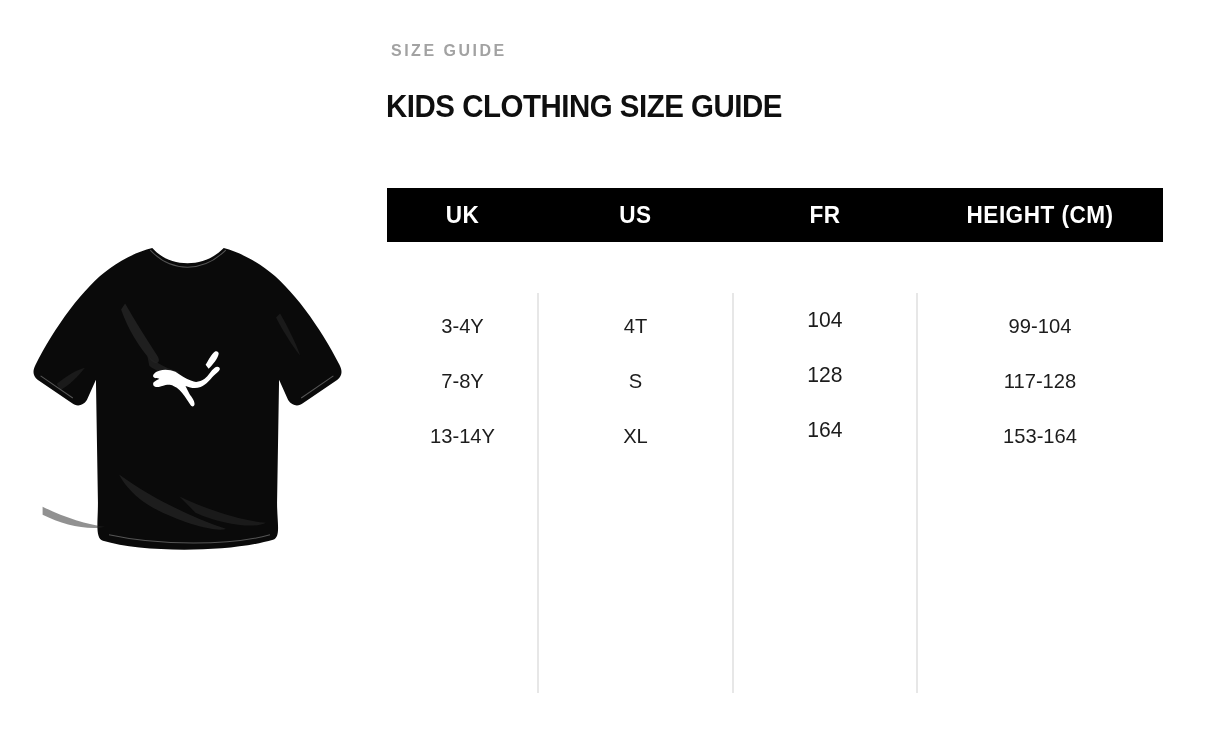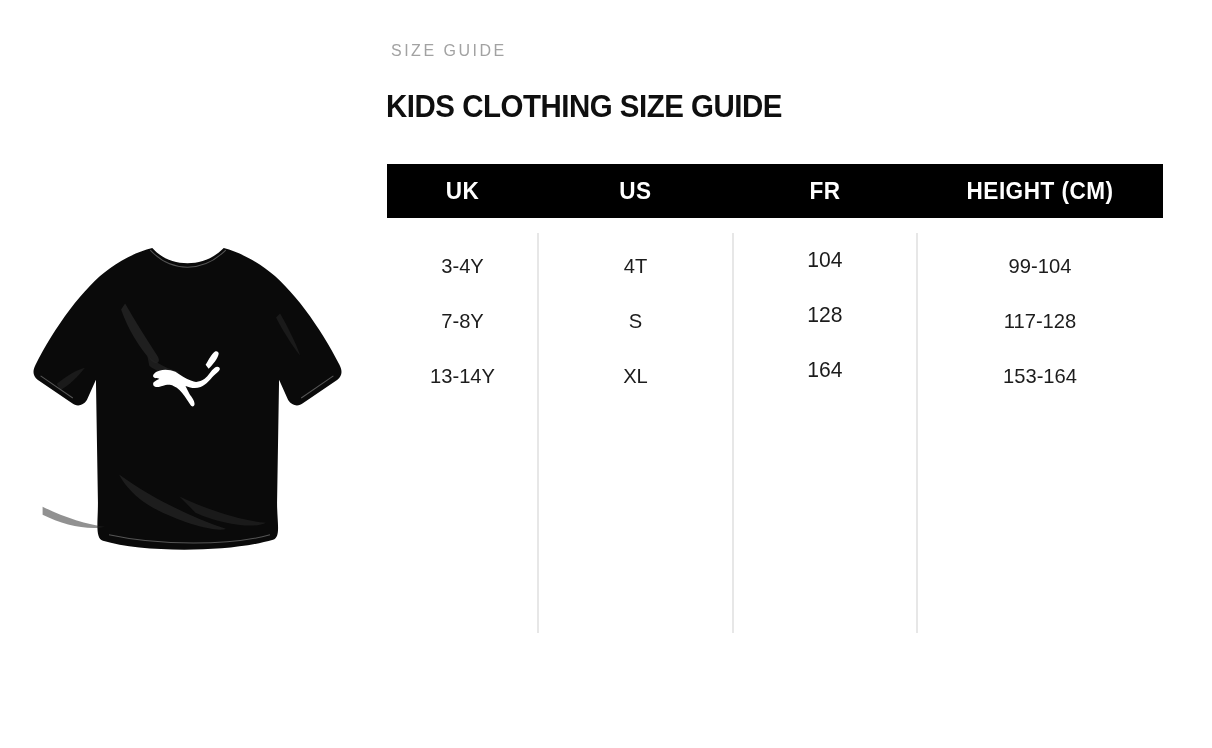--- a/index.html
+++ b/index.html
@@ -11,44 +11,44 @@
 
   
   .tshirt-wrap {
     position:absolute; left:28px; top:243px; width:318px; height:322px;
   }
   .tshirt-wrap svg { display:block; width:100%; height:100%; }
 
   
   .eyebrow {
     position:absolute; left:391px; top:42px;
-    font-size:16px; font-weight:normal; letter-spacing:2.5px;
+    font-size:16px; font-weight:bold; letter-spacing:2.5px;
     color:#a2a2a2;
   }
   .page-title {
     position:absolute; left:386px; top:89px;
     font-size:31px; font-weight:bold; color:#0f0f0f;
     letter-spacing:-0.5px; transform:scaleX(0.95); transform-origin:left center;
     white-space:nowrap;
   }
 
   
   .size-table {
     position:absolute; left:387px; top:164px; width:776px;
   }
   .thead {
     display:grid; grid-template-columns:151px 195px 184px 246px;
-    background:#000000; height:54px; align-items:center;
+    background:#000000; height:54px; align-items:center;margin-top:24px;
   }
   .th {
     color:#ffffff; font-weight:bold; font-size:24px; text-align:center;
     letter-spacing:0.5px; transform:scaleX(0.94);
   }
   .tbody {
-    position:relative; padding-top:20px;
+    position:relative; padding-top:20px;margin-top:36px;
   }
   .v-divider {
     position:absolute; top:15px; width:2px; height:400px; background:#e7e7e7;
   }
   .v-divider.d1 { left:150px; }
   .v-divider.d2 { left:345px; }
   .v-divider.d3 { left:529px; }
   .tr {
     display:grid; grid-template-columns:151px 195px 184px 246px;
     height:55px; align-items:center;

